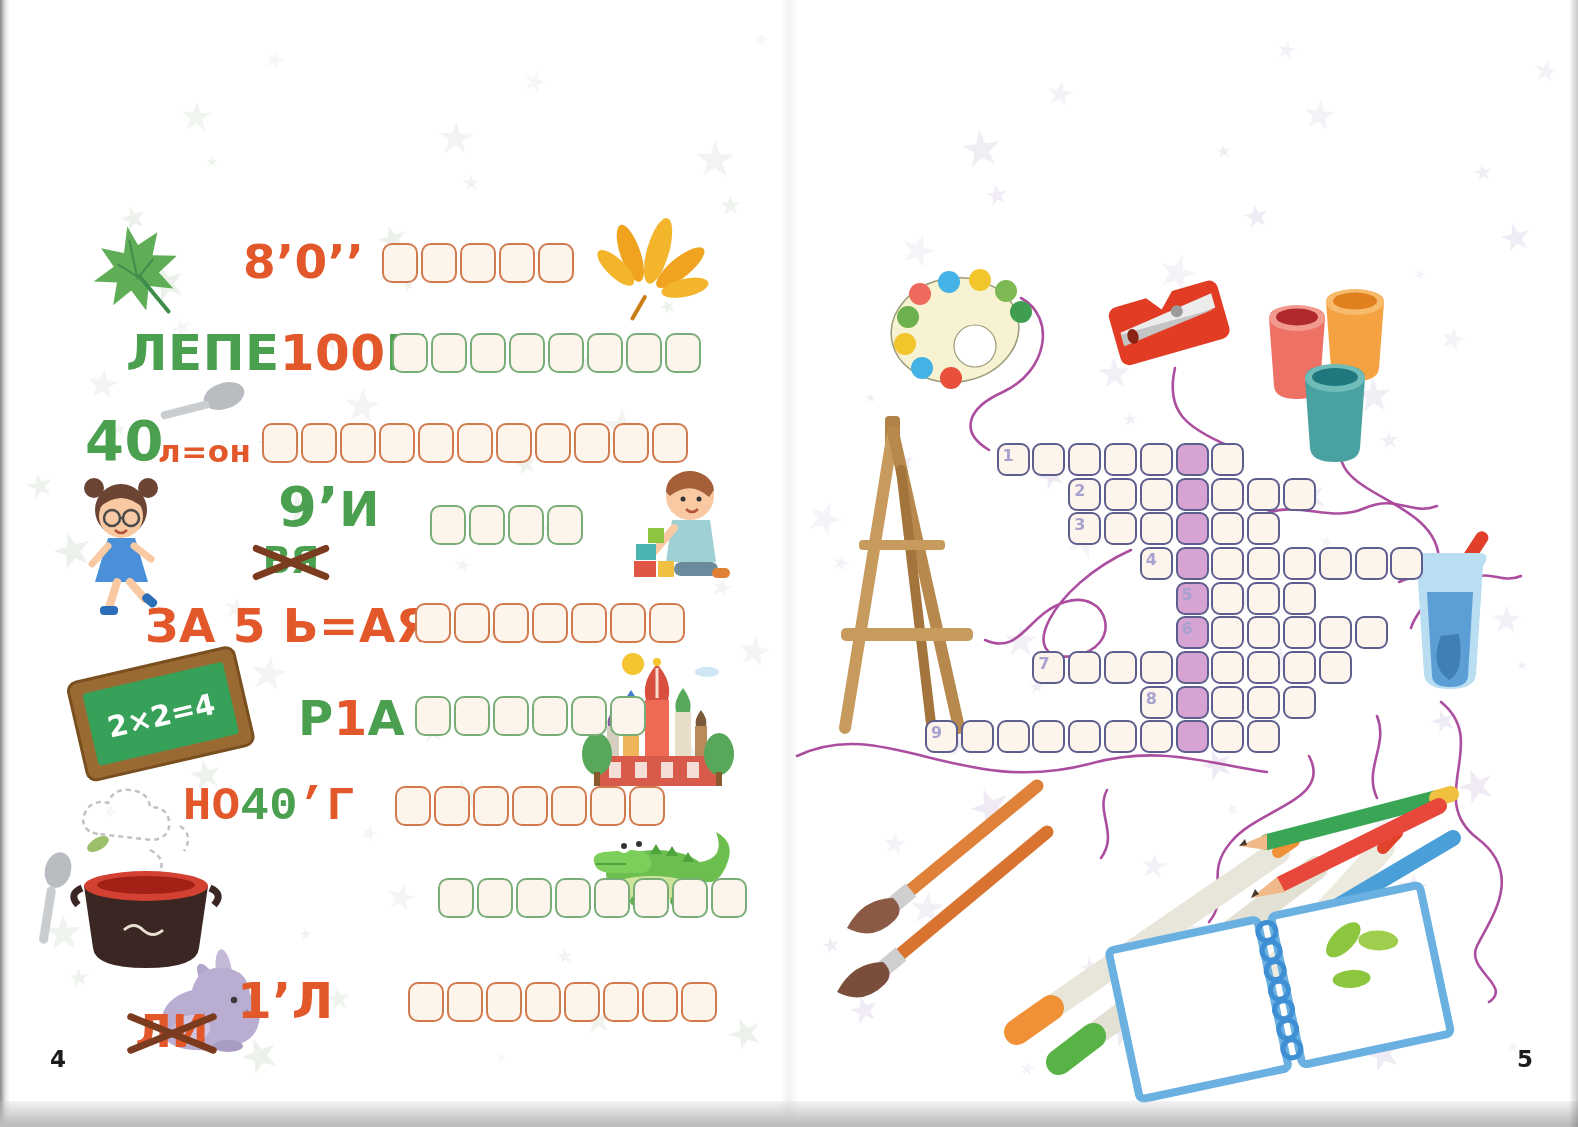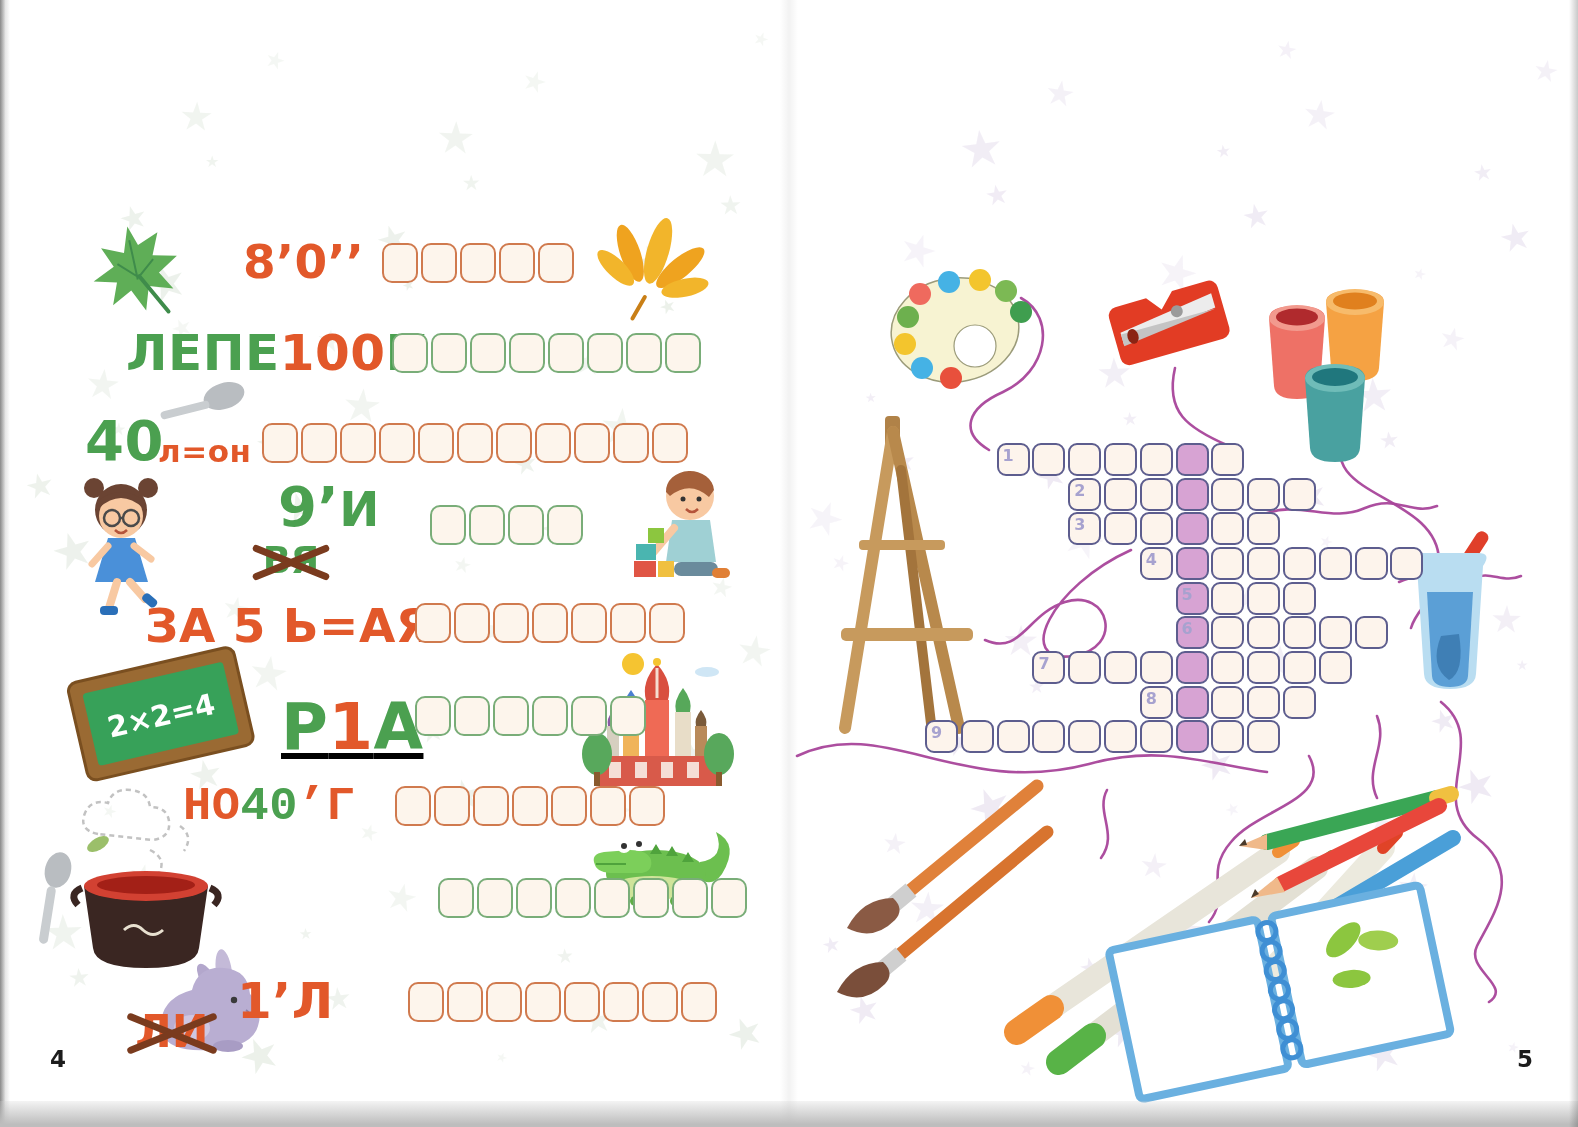--- a/index.html
+++ b/index.html
@@ -275,21 +275,21 @@
     <div class="boxes o" style="left:415px;top:603px;">
         <div class="box"></div>
         <div class="box"></div>
         <div class="box"></div>
         <div class="box"></div>
         <div class="box"></div>
         <div class="box"></div>
         <div class="box"></div>
       </div>
 
-    <div class="rtext" style="left:281px;top:690px;font-size:64px;text-decoration:underline;"><span class="c-green">Р</span><span class="c-orange">1</span><span class="c-green">А</span></div>
+    <div class="rtext" style="left:298px;top:690px;font-size:48px;"><span class="c-green">Р</span><span class="c-orange">1</span><span class="c-green">А</span></div>
     <div class="boxes g" style="left:415px;top:696px;">
         <div class="box"></div>
         <div class="box"></div>
         <div class="box"></div>
         <div class="box"></div>
         <div class="box"></div>
         <div class="box"></div>
       </div>
 
     <div class="rtext" style="left:183px;top:780px;font-size:47px;font-family:Liberation Mono, monospace;"><span class="c-orange">НО</span><span class="c-green">40</span><span class="c-orange">’Г</span></div>

